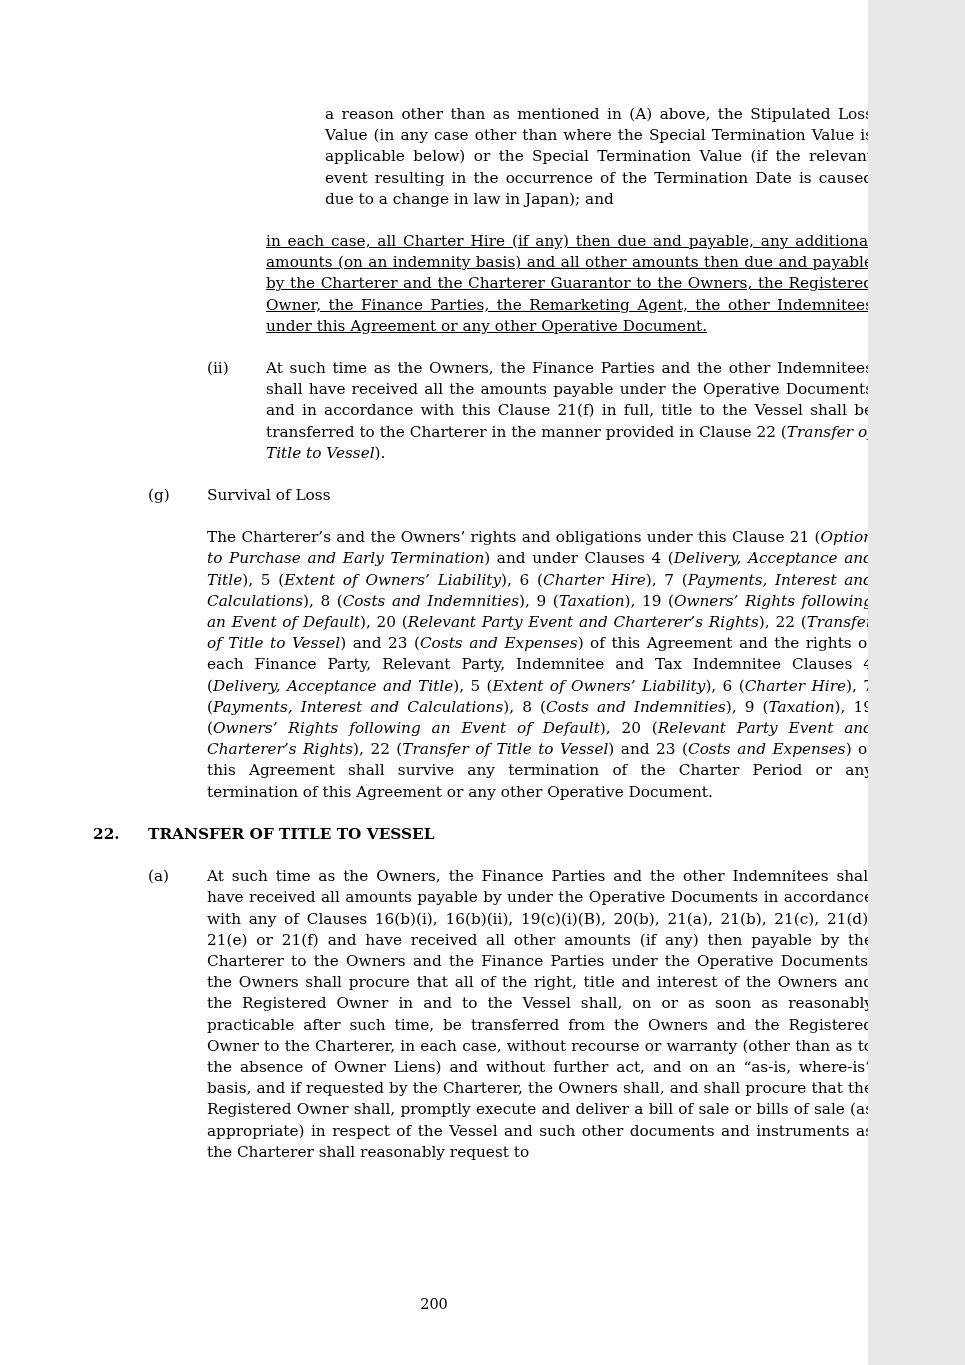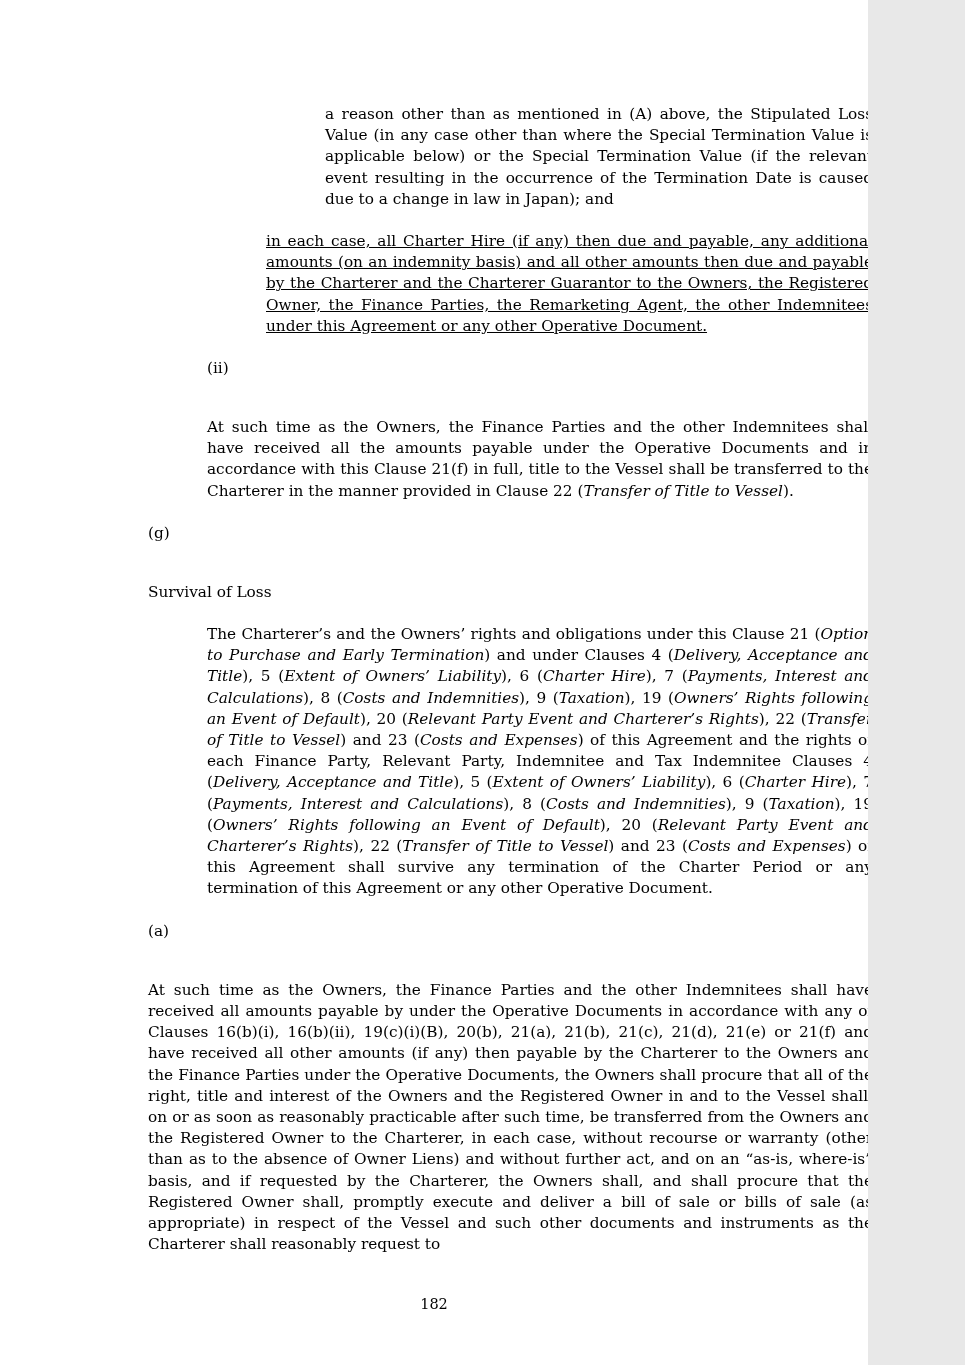--- a/index.html
+++ b/index.html
@@ -16,21 +16,21 @@
     padding: 104px 92px 0 93px;
     overflow: hidden;
   }
   .doc-body { width: 780px; }
   .para {
     font-size: 15.3px;
     line-height: 21.2px;
     text-align: justify;
     margin-bottom: 21px;
   }
-  .row { display: flex; align-items: flex-start; margin-bottom: 21px; flex-direction: column; }
+  .row { display: flex; align-items: flex-start; margin-bottom: 21px; }
   .row .para { margin-bottom: 0; flex: 1 1 auto; }
   .hang {
     flex: 0 0 59px;
     font-size: 15.3px;
     line-height: 21.2px;
   }
   .hang-num { flex: 0 0 55px; font-weight: bold; }
   .ind-1 { margin-left: 55px; }
   .ind-2 { margin-left: 114px; }
   .ind-3 { margin-left: 173px; text-decoration: underline; }
@@ -61,22 +61,26 @@
       <p class="para">At such time as the Owners, the Finance Parties and the other Indemnitees shall have received all the amounts payable under the Operative Documents and in accordance with this Clause 21(f) in full, title to the Vessel shall be transferred to the Charterer in the manner provided in Clause 22 (<em>Transfer of Title to Vessel</em>).</p>
     </div>
 
     <div class="row ind-1">
       <span class="hang">(g)</span>
       <p class="para no-justify">Survival of Loss</p>
     </div>
 
     <p class="para ind-2">The Charterer’s and the Owners’ rights and obligations under this Clause 21 (<em>Option to Purchase and Early Termination</em>) and under Clauses 4 (<em>Delivery, Acceptance and Title</em>), 5 (<em>Extent of Owners’ Liability</em>), 6 (<em>Charter Hire</em>), 7 (<em>Payments, Interest and Calculations</em>), 8 (<em>Costs and Indemnities</em>), 9 (<em>Taxation</em>), 19 (<em>Owners’ Rights following an Event of Default</em>), 20 (<em>Relevant Party Event and Charterer’s Rights</em>), 22 (<em>Transfer of Title to Vessel</em>) and 23 (<em>Costs and Expenses</em>) of this Agreement and the rights of each Finance Party, Relevant Party, Indemnitee and Tax Indemnitee Clauses 4 (<em>Delivery, Acceptance and Title</em>), 5 (<em>Extent of Owners’ Liability</em>), 6 (<em>Charter Hire</em>), 7 (<em>Payments, Interest and Calculations</em>), 8 (<em>Costs and Indemnities</em>), 9 (<em>Taxation</em>), 19 (<em>Owners’ Rights following an Event of Default</em>), 20 (<em>Relevant Party Event and Charterer’s Rights</em>), 22 (<em>Transfer of Title to Vessel</em>) and 23 (<em>Costs and Expenses</em>) of this Agreement shall survive any termination of the Charter Period or any termination of this Agreement or any other Operative Document.</p>
 
+    <div class="row">
+      <span class="hang hang-num">22.</span>
+      <p class="para heading-title">TRANSFER OF TITLE TO VESSEL</p>
+    </div>
 
     <div class="row ind-1">
       <span class="hang">(a)</span>
       <p class="para">At such time as the Owners, the Finance Parties and the other Indemnitees shall have received all amounts payable by under the Operative Documents in accordance with any of Clauses 16(b)(i), 16(b)(ii), 19(c)(i)(B), 20(b), 21(a), 21(b), 21(c), 21(d), 21(e) or 21(f) and have received all other amounts (if any) then payable by the Charterer to the Owners and the Finance Parties under the Operative Documents, the Owners shall procure that all of the right, title and interest of the Owners and the Registered Owner in and to the Vessel shall, on or as soon as reasonably practicable after such time, be transferred from the Owners and the Registered Owner to the Charterer, in each case, without recourse or warranty (other than as to the absence of Owner Liens) and without further act, and on an “as-is, where-is” basis, and if requested by the Charterer, the Owners shall, and shall procure that the Registered Owner shall, promptly execute and deliver a bill of sale or bills of sale (as appropriate) in respect of the Vessel and such other documents and instruments as the Charterer shall reasonably request to</p>
     </div>
 
   </div>
 
-  <div class="page-number">182</div>
+  <div class="page-number">200</div>
 </div>
 
 </body></html>

